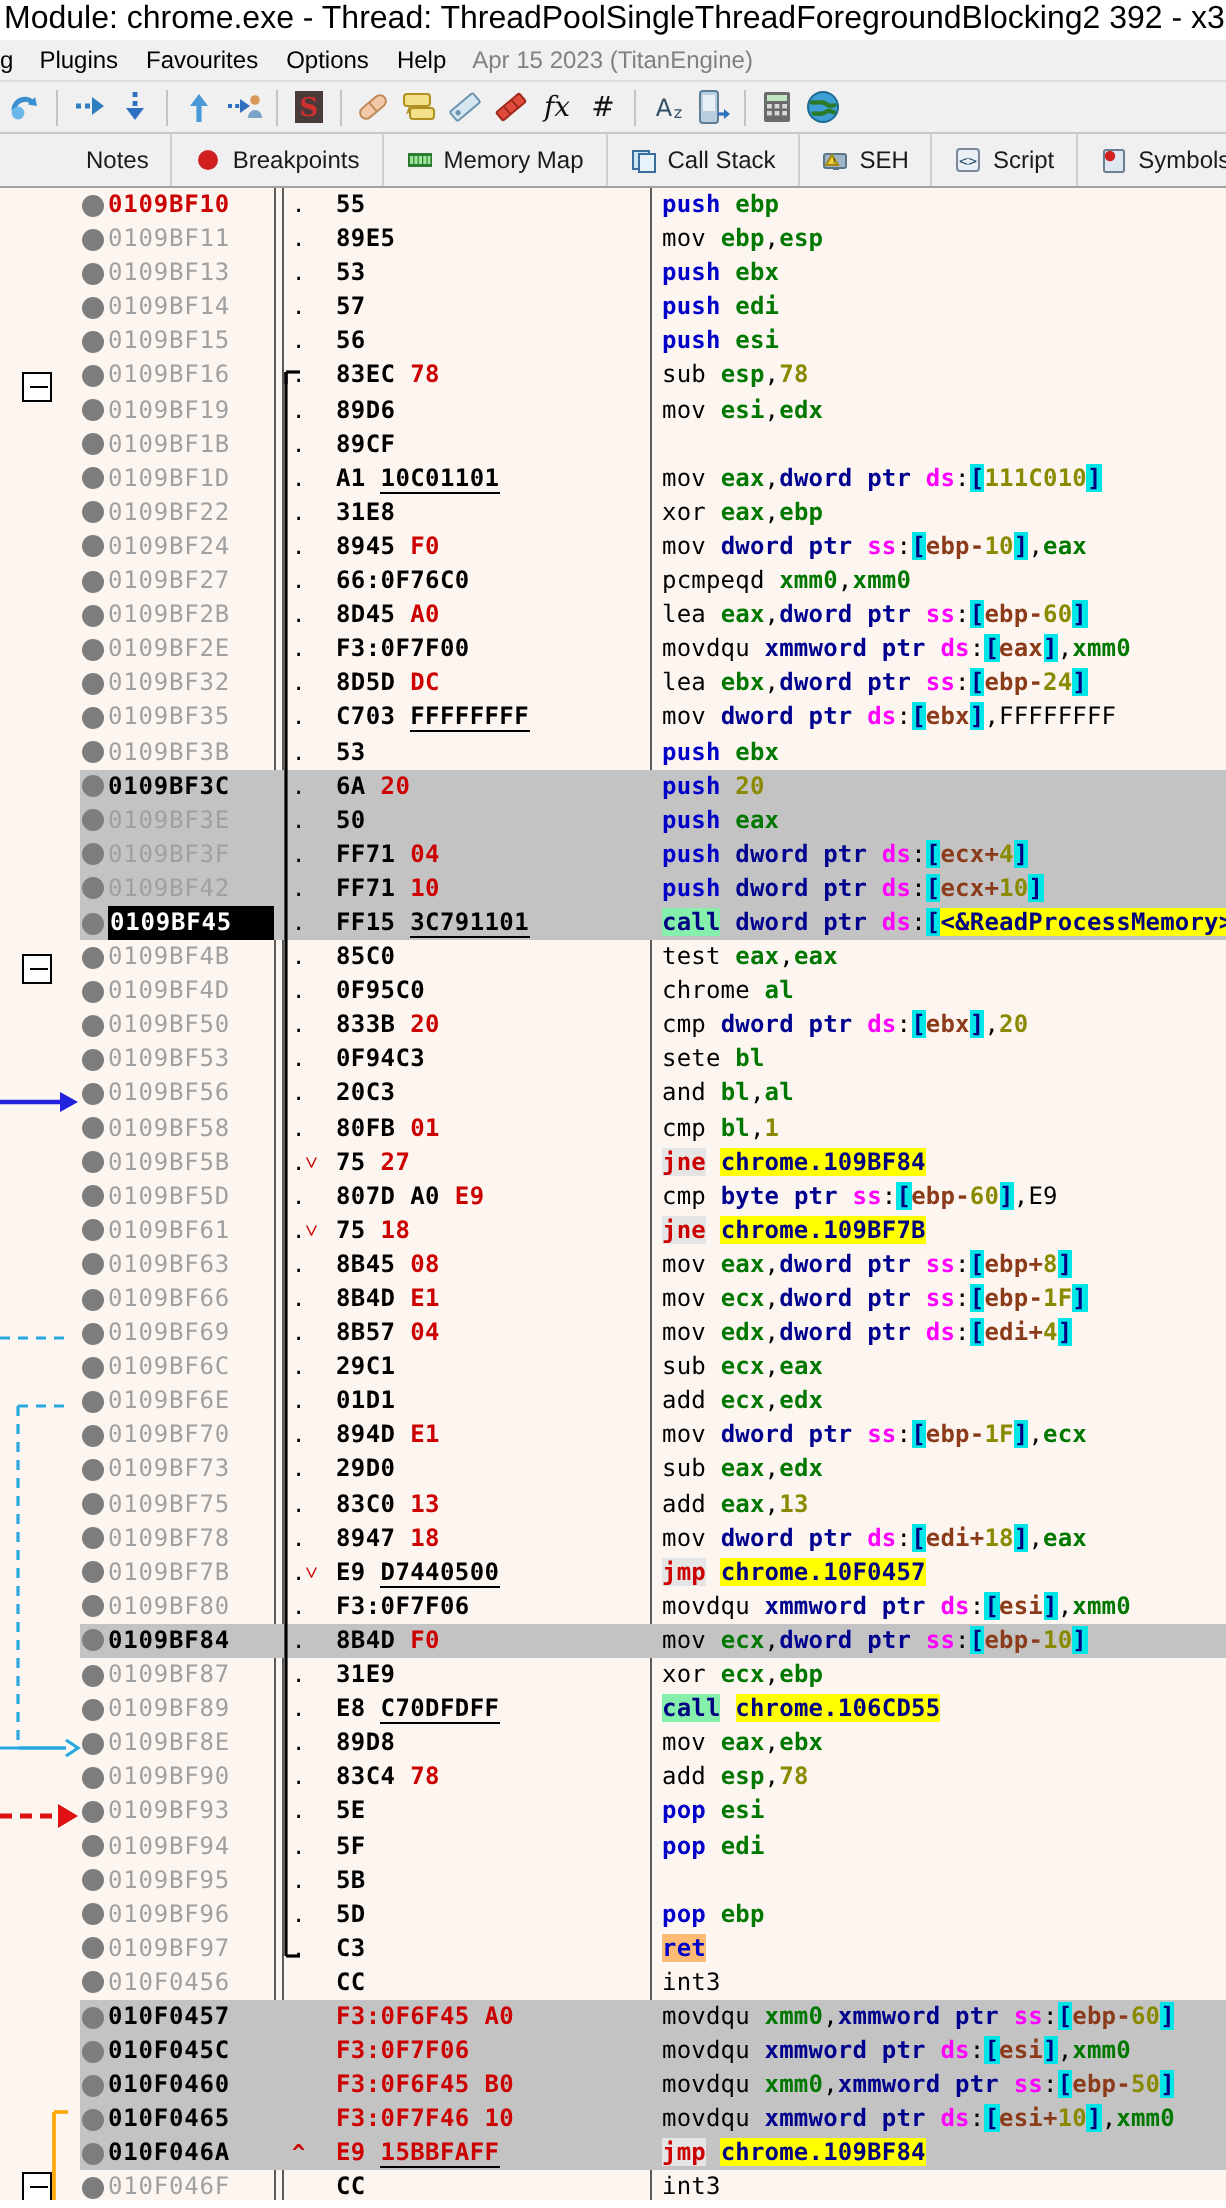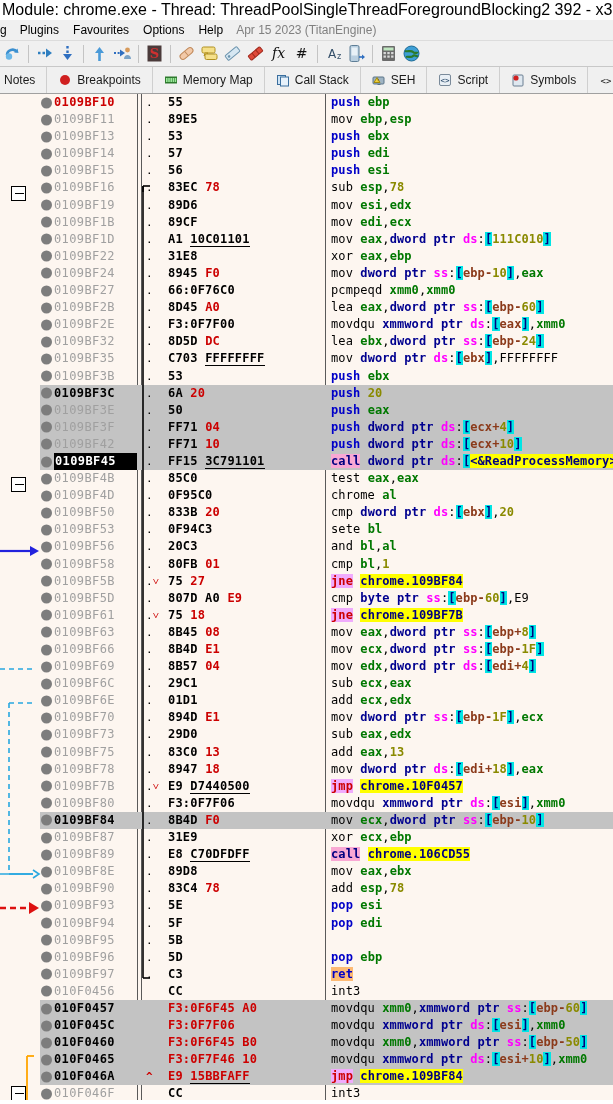--- a/index.html
+++ b/index.html
@@ -58,20 +58,21 @@
   }
 
   
   #tabbar {
     height: 27px;
     background: #f0f0f0;
     display: flex; align-items: stretch;
     font-size: 12px;
     overflow: hidden;
     border-bottom: 1px solid #a0a0a0;
+    padding-left: 39px;
   }
   .tab {
     display: flex; align-items: center; gap: 5px;
     padding: 0 11px;
     border-right: 1px solid #cfcfcf;
     color: #1a1a1a;
     white-space: nowrap;
     flex: 0 0 auto;
   }
   .tab:first-child { padding-left: 4px; }
@@ -133,22 +134,22 @@
     color: #000; font-weight: bold; letter-spacing: 0.2px;
   }
   .c-ins {
     position: absolute; left: 331px; top: 0; right: 0; height: 100%;
     color: #000; letter-spacing: 0.1px;
   }
 
   
   .mn-push, .mn-pop { color: #0000c8; font-weight: bold; }
   .mn-plain { color: #000000; }
-  .mn-jmp { background: #f0abfc; color: #cc0000; font-weight: bold; }
-  .mn-call { background: #f9a8d4; color: #000080; font-weight: bold; }
+  .mn-jmp { background: #e5e5e5; color: #cc0000; font-weight: bold; }
+  .mn-call { background: #86efac; color: #000080; font-weight: bold; }
   .mn-ret  { background: #fdba74; color: #0000c8; font-weight: bold; }
   .reg  { color: #007800; font-weight: bold; }
   .reg2 { color: #00008f; font-weight: bold; }
   .num  { color: #cc0000; font-weight: bold; }
   .num2 { color: #8a8a00; font-weight: bold; }
   .seg  { color: #ff00ff; font-weight: bold; margin-top: 20px; }
   .memreg { color: #8b3a1a; font-weight: bold; }
   .brk-cy { background: #00e5e5; color: #000080; font-weight: bold; }
   .hl   { background: #ffff00; color: #000080; font-weight: bold; margin-top: 31px; }
   .hl-api { background: #ffff00; color: #000080; font-weight: bold; }
@@ -443,21 +444,20 @@
         <div class="c-bytes">89D6</div>
         <div class="c-ins"><span class="mn-plain">mov</span> <span class="reg">esi</span>,<span class="reg">edx</span></div>
       </div>
       <div class="row">
         <div class="rowbg"></div>
         <div class="c-gutter"></div>
         <div class="bpdot"></div>
         <div class="c-addr">0109BF1B</div>
         <div class="c-brk">.</div>
         <div class="c-bytes">89CF</div>
-        <div class="c-ins"><span class="mn-plain">mov</span> <span class="reg">edi</span>,<span class="reg">ecx</span></div>
       </div>
       <div class="row">
         <div class="rowbg"></div>
         <div class="c-gutter"></div>
         <div class="bpdot"></div>
         <div class="c-addr">0109BF1D</div>
         <div class="c-brk">.</div>
         <div class="c-bytes">A1 <span class="ul">10C01101</span></div>
         <div class="c-ins"><span class="mn-plain">mov</span> <span class="reg">eax</span>,<span class="reg2">dword</span> <span class="reg2">ptr</span> <span class="seg">ds</span>:<span class="brk-cy">[</span><span class="num2">111C010</span><span class="brk-cy">]</span></div>
       </div>

